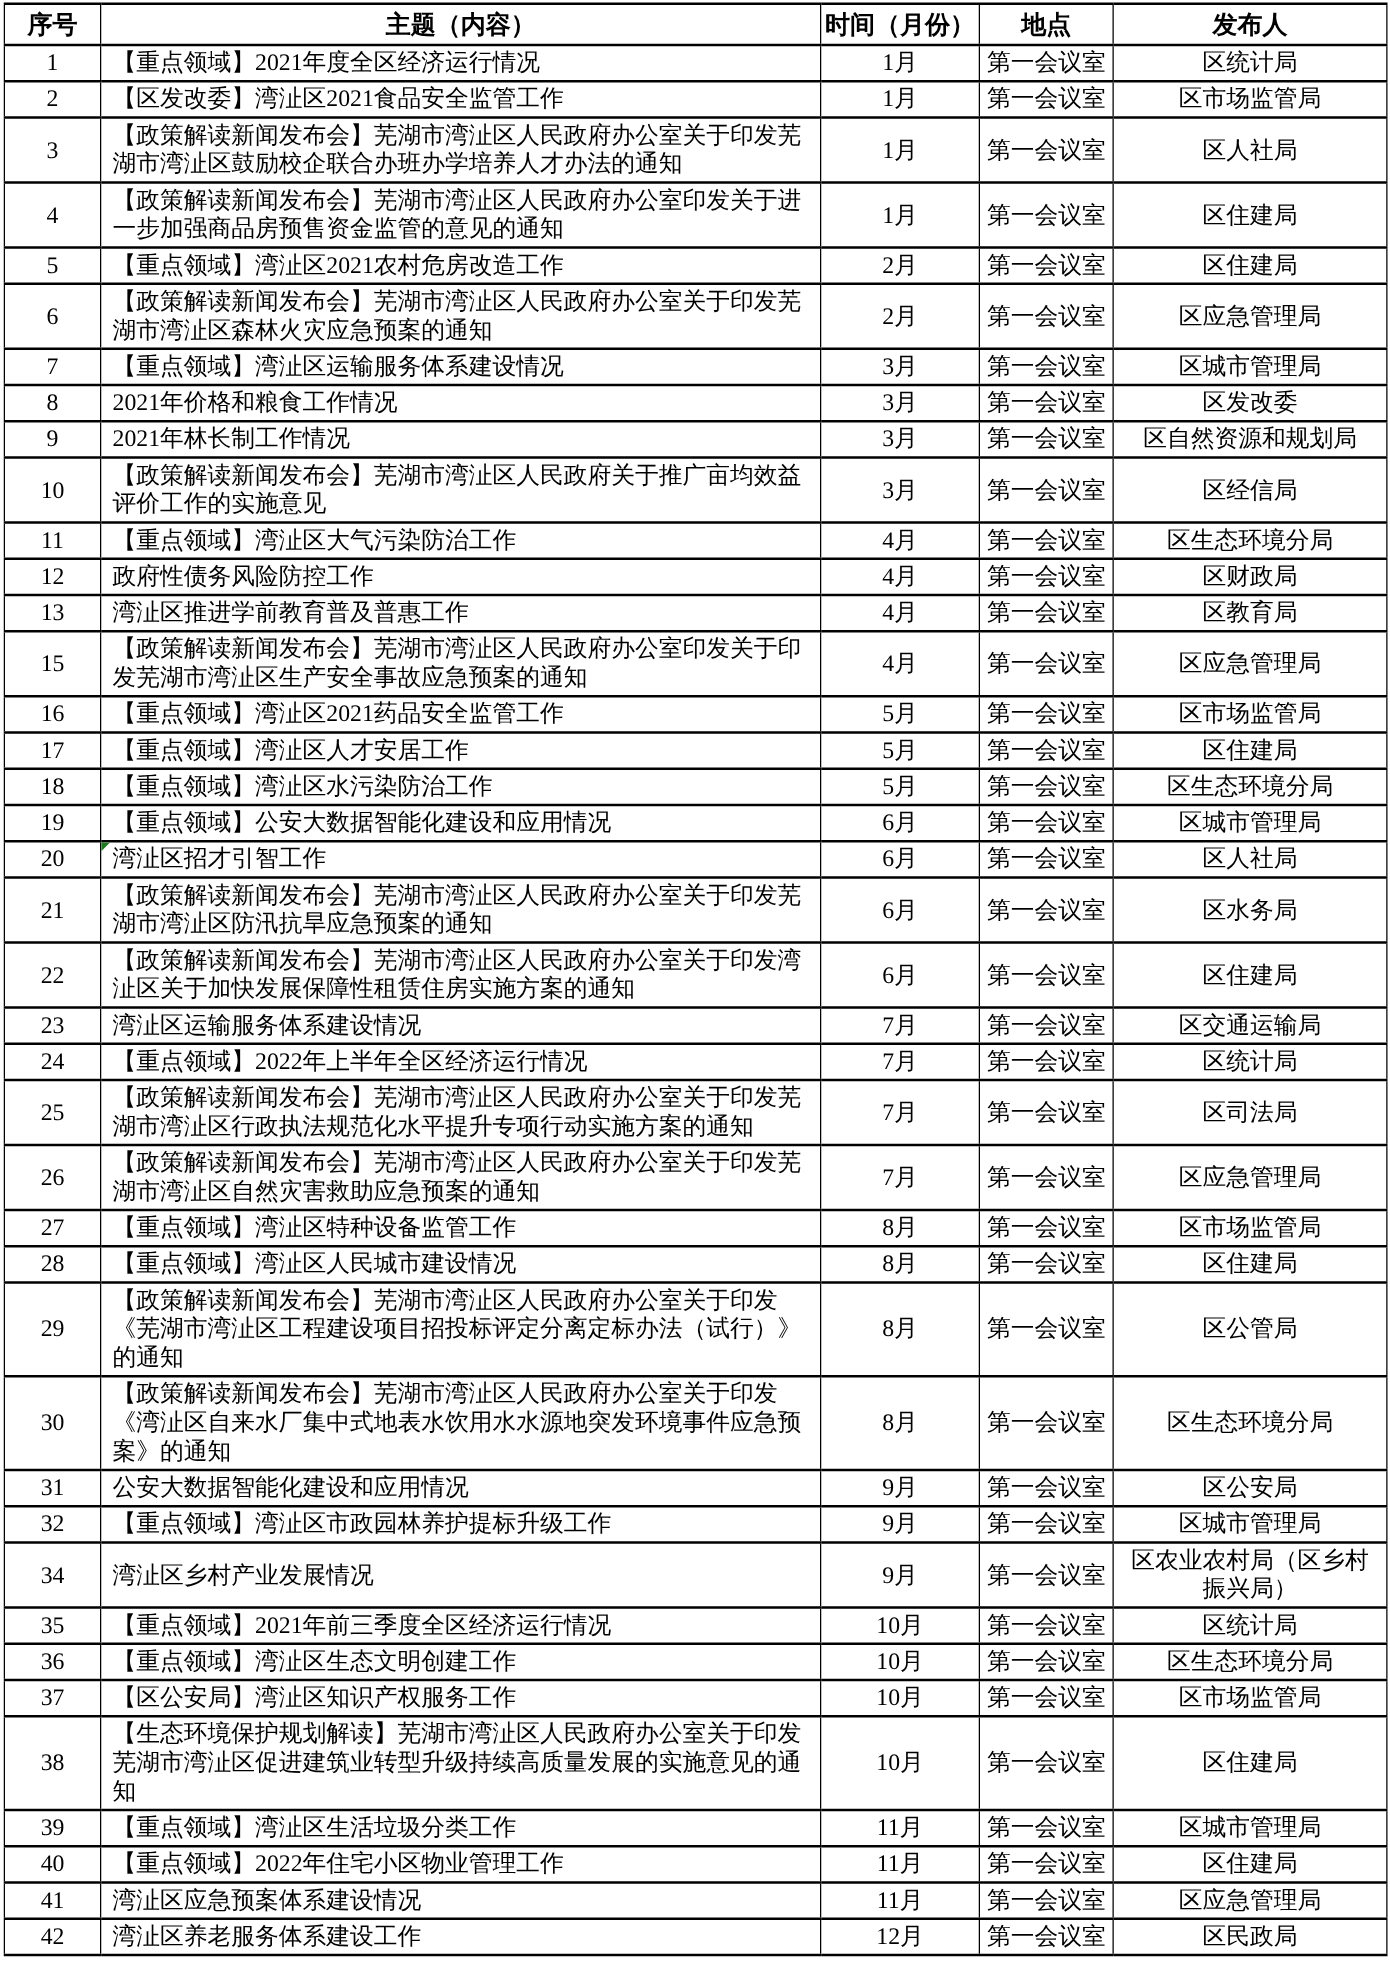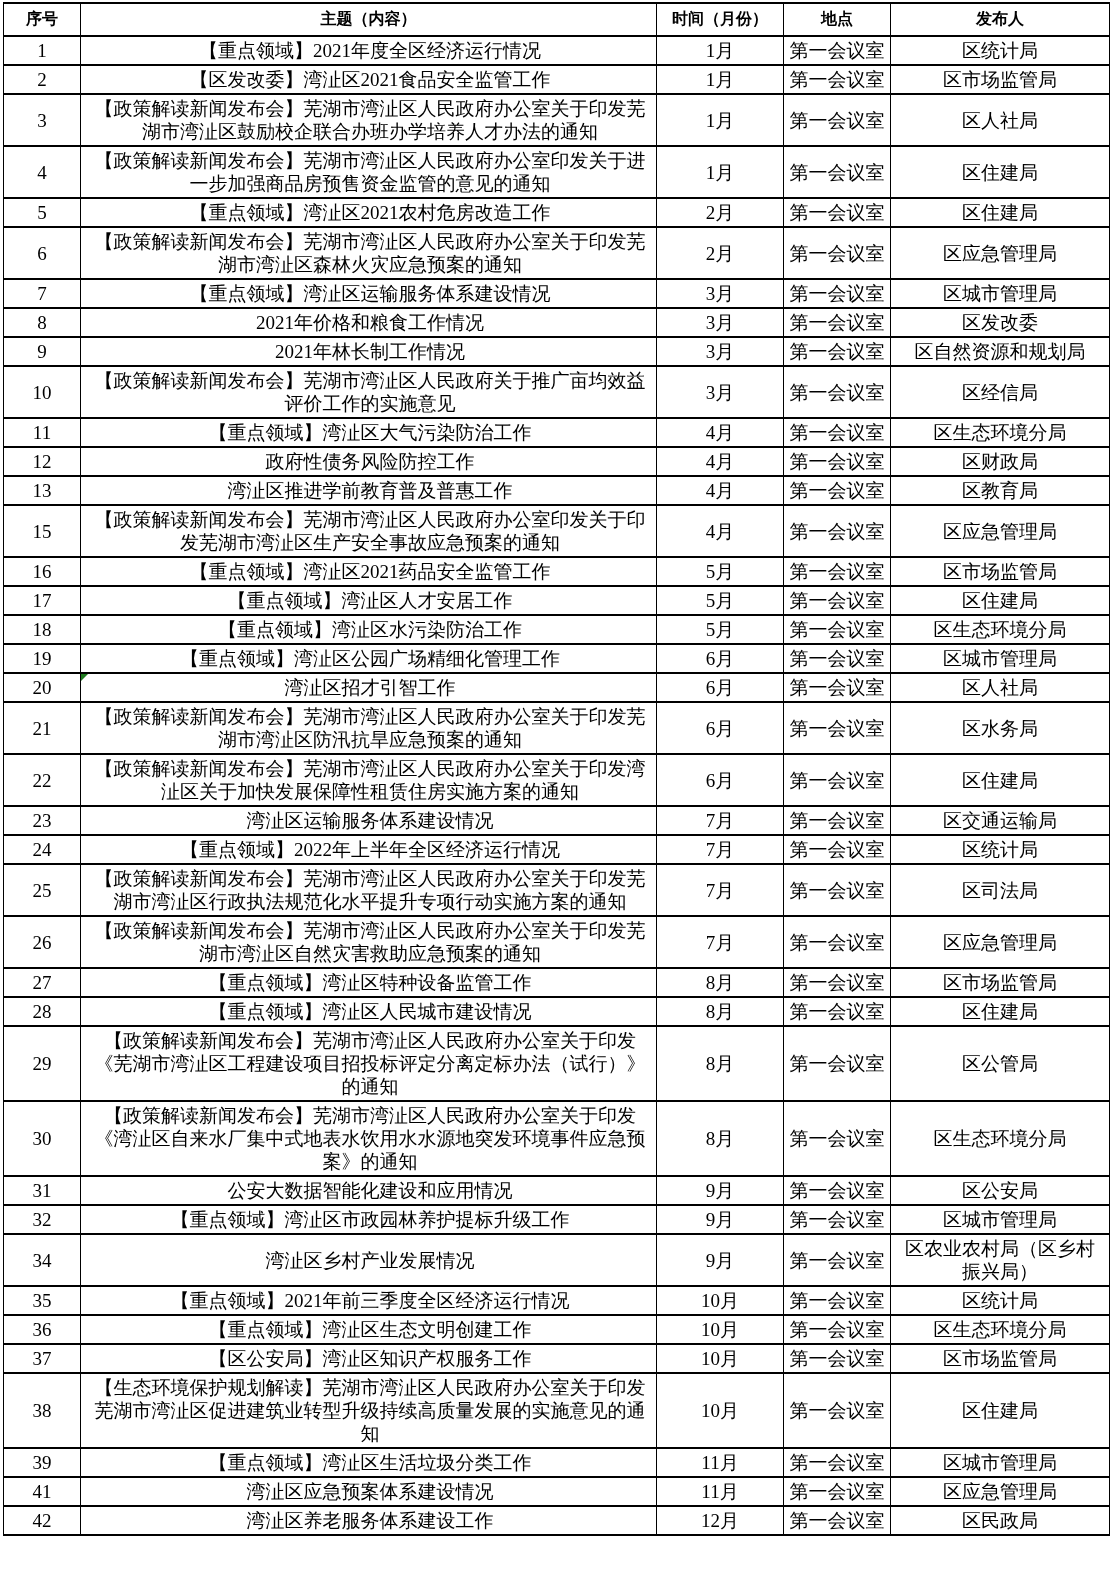--- a/index.html
+++ b/index.html
@@ -27,36 +27,36 @@
   th, td {
     border-left: 1px solid #000;
     border-right: 1px solid #000;
     border-top: 2px solid #000;
     border-bottom: 2px solid #000;
     overflow: hidden;
   }
   th {
     font-family: "Liberation Sans", "DejaVu Sans", sans-serif;
     font-weight: bold;
-    font-size: 16px;
+    font-size: 20px;
     height: 29px;
     padding: 1px 2px;
     text-align: center;
     vertical-align: middle;
   }
   td {
     font-size: 19px;
     line-height: 23px;
     padding: 2px 3px;
     text-align: center;
     vertical-align: middle;
   }
   tr.data-row { height: 29px; }
   td.cell-topic {
-    text-align: center;
+    text-align: left;
     padding-left: 9px;
     padding-right: 6px;
     position: relative;
   }
   td.cell-pub {
     padding-left: 6px;
     padding-right: 6px;
     margin-top: 12px;
   }
   .comment-marker {
@@ -204,21 +204,21 @@
       </tr>
       <tr class="data-row">
         <td class="cell-num">18</td>
         <td class="cell-topic">【重点领域】湾沚区水污染防治工作</td>
         <td class="cell-month">5月</td>
         <td class="cell-place">第一会议室</td>
         <td class="cell-pub">区生态环境分局</td>
       </tr>
       <tr class="data-row">
         <td class="cell-num">19</td>
-        <td class="cell-topic">【重点领域】湾沚区公园广场精细化管理工作</td>
+        <td class="cell-topic">【重点领域】公安大数据智能化建设和应用情况</td>
         <td class="cell-month">6月</td>
         <td class="cell-place">第一会议室</td>
         <td class="cell-pub">区城市管理局</td>
       </tr>
       <tr class="data-row">
         <td class="cell-num">20</td>
         <td class="cell-topic">湾沚区招才引智工作<span class="comment-marker"></span></td>
         <td class="cell-month">6月</td>
         <td class="cell-place">第一会议室</td>
         <td class="cell-pub">区人社局</td>
@@ -341,20 +341,27 @@
         <td class="cell-month">10月</td>
         <td class="cell-place">第一会议室</td>
         <td class="cell-pub">区住建局</td>
       </tr>
       <tr class="data-row">
         <td class="cell-num">39</td>
         <td class="cell-topic">【重点领域】湾沚区生活垃圾分类工作</td>
         <td class="cell-month">11月</td>
         <td class="cell-place">第一会议室</td>
         <td class="cell-pub">区城市管理局</td>
+      </tr>
+      <tr class="data-row">
+        <td class="cell-num">40</td>
+        <td class="cell-topic">【重点领域】2022年住宅小区物业管理工作</td>
+        <td class="cell-month">11月</td>
+        <td class="cell-place">第一会议室</td>
+        <td class="cell-pub">区住建局</td>
       </tr>
       <tr class="data-row">
         <td class="cell-num">41</td>
         <td class="cell-topic">湾沚区应急预案体系建设情况</td>
         <td class="cell-month">11月</td>
         <td class="cell-place">第一会议室</td>
         <td class="cell-pub">区应急管理局</td>
       </tr>
       <tr class="data-row">
         <td class="cell-num">42</td>

